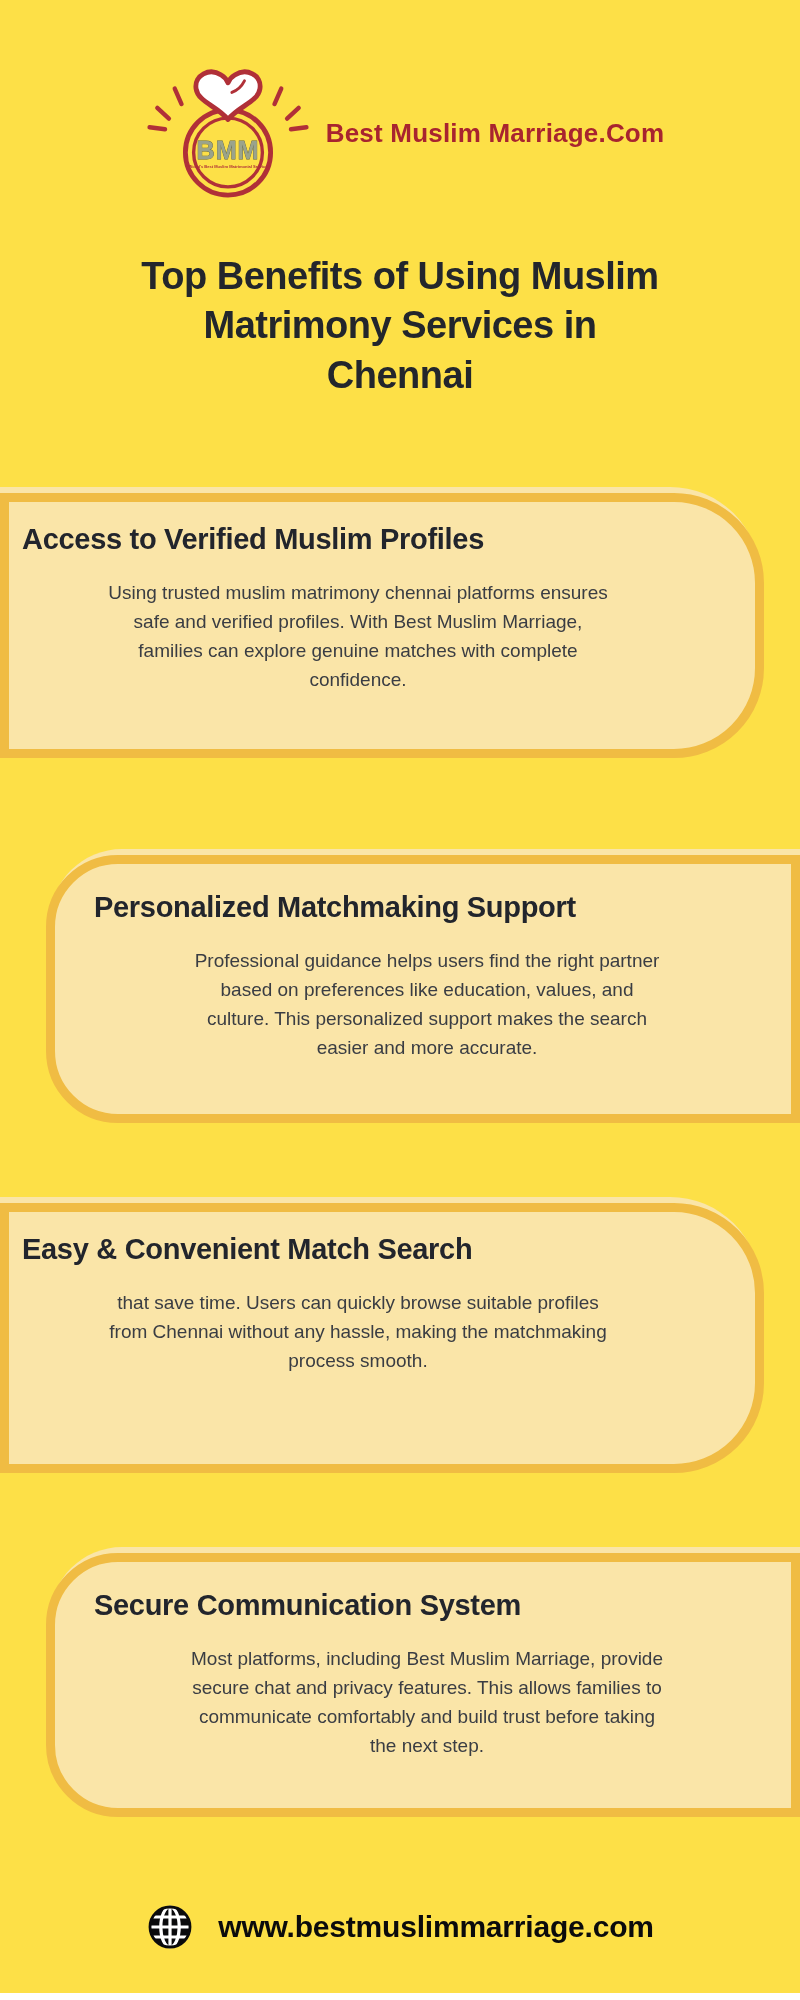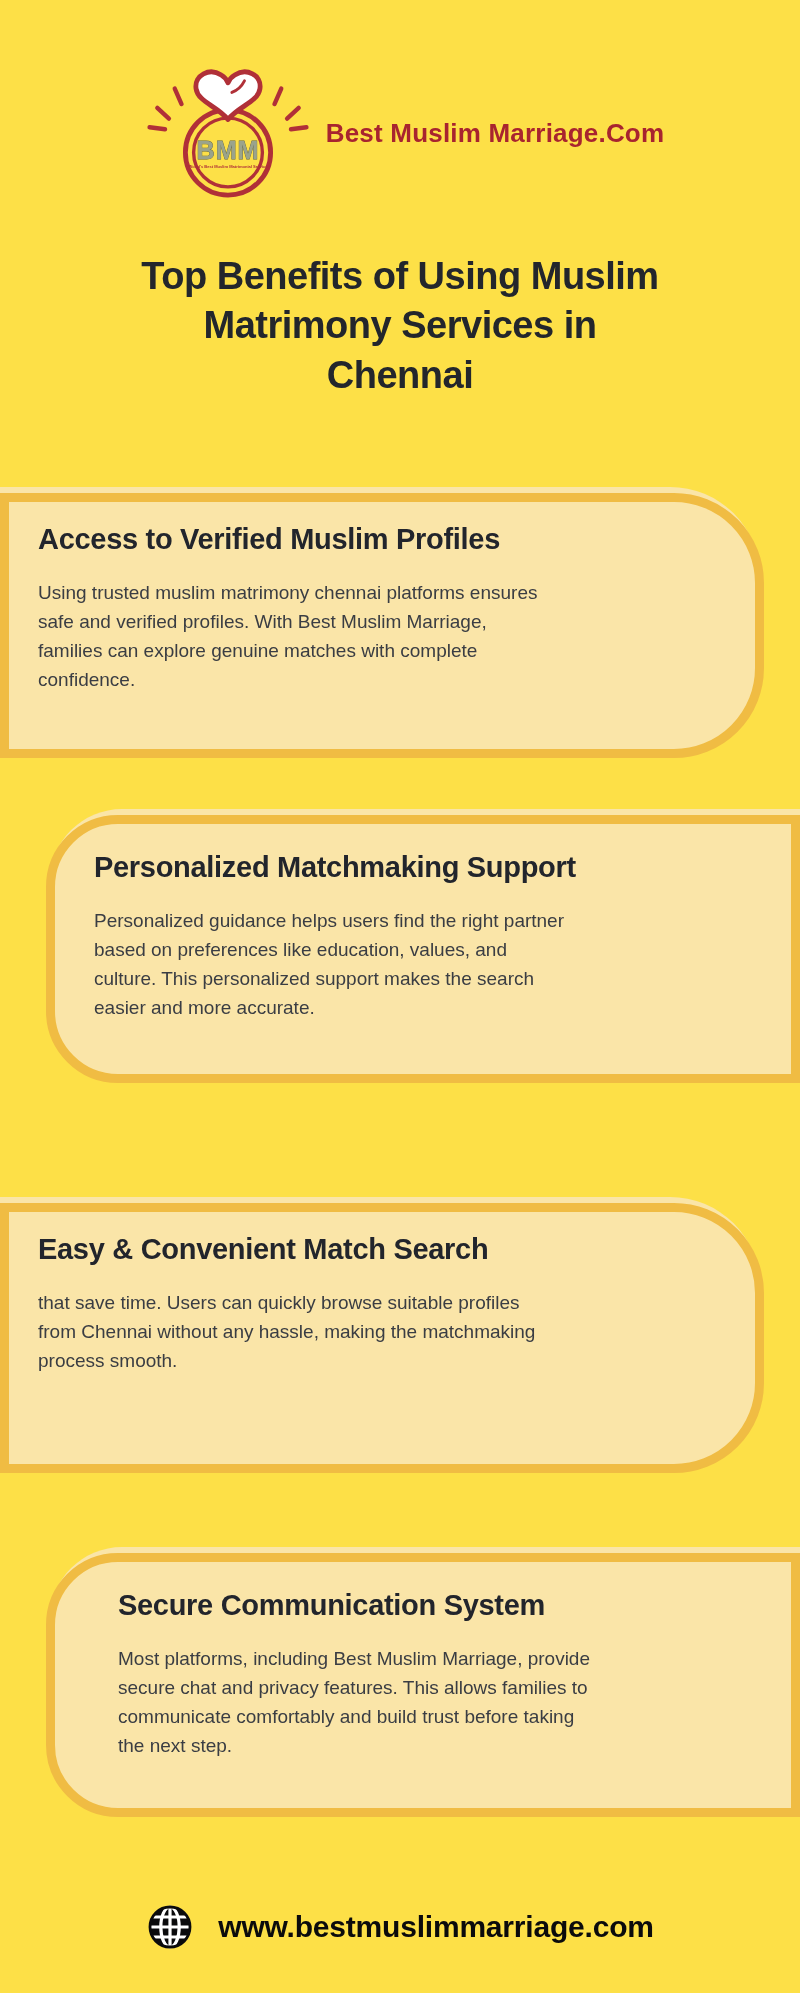--- a/index.html
+++ b/index.html
@@ -38,32 +38,32 @@
   .card.left-round .card-fill { transform:translate(4px,-6px); }
   .card-stroke {
     position:absolute; inset:0; border:9px solid #F0BC43; border-radius:inherit;
   }
   .card-content { position:relative; z-index:1; }
 
   .card.right-round { left:0; width:764px; border-radius:0 90px 90px 0; }
   .card.left-round  { left:46px; right:0; border-radius:72px 0 0 72px; }
 
   .card1 { top:493px; height:265px; }
-  .card2 { top:815px; height:268px; }
+  .card2 { top:855px; height:268px; }
   .card3 { top:1203px; height:270px; }
-  .card4 { top:1553px; height:264px;padding-left:24px; }
+  .card4 { top:1553px; height:264px; }
 
-  .card.right-round .card-content { padding:30px 70px 0 38px; }
+  .card.right-round .card-content { padding:30px 70px 0 22px; }
   .card.left-round  .card-content { padding:36px 40px 0 48px; }
 
   .card-heading {
     color:#22252C; font-size:29px; font-weight:800; letter-spacing:-0.3px;
   }
   .card-body { margin-top:22px; color:#3A3D43; font-size:19px; }
-  .card-body span { display:block; line-height:29px; }
+  .card-body span { display:block; line-height:29px;text-align:center; }
 
   
   .footer-row {
     position:absolute; top:1903px; left:0; right:0;
     display:flex; justify-content:center; align-items:center; gap:24px;
   }
   .globe-svg { width:48px; height:48px; flex:0 0 auto; }
   .site-url { color:#0b0b0c; font-size:30px; font-weight:800; letter-spacing:-0.2px; }
 </style>
 </head>
@@ -118,21 +118,21 @@
       </p>
     </div>
   </section>
 
   <section class="card card2 left-round">
     <div class="card-fill"></div>
     <div class="card-stroke"></div>
     <div class="card-content">
       <h2 class="card-heading">Personalized Matchmaking Support</h2>
       <p class="card-body">
-        <span>Personalized guidance helps users find the right partner</span>
+        <span>Professional guidance helps users find the right partner</span>
         <span>based on preferences like education, values, and</span>
         <span>culture. This personalized support makes the search</span>
         <span>easier and more accurate.</span>
       </p>
     </div>
   </section>
 
   <section class="card card3 right-round">
     <div class="card-fill"></div>
     <div class="card-stroke"></div>

